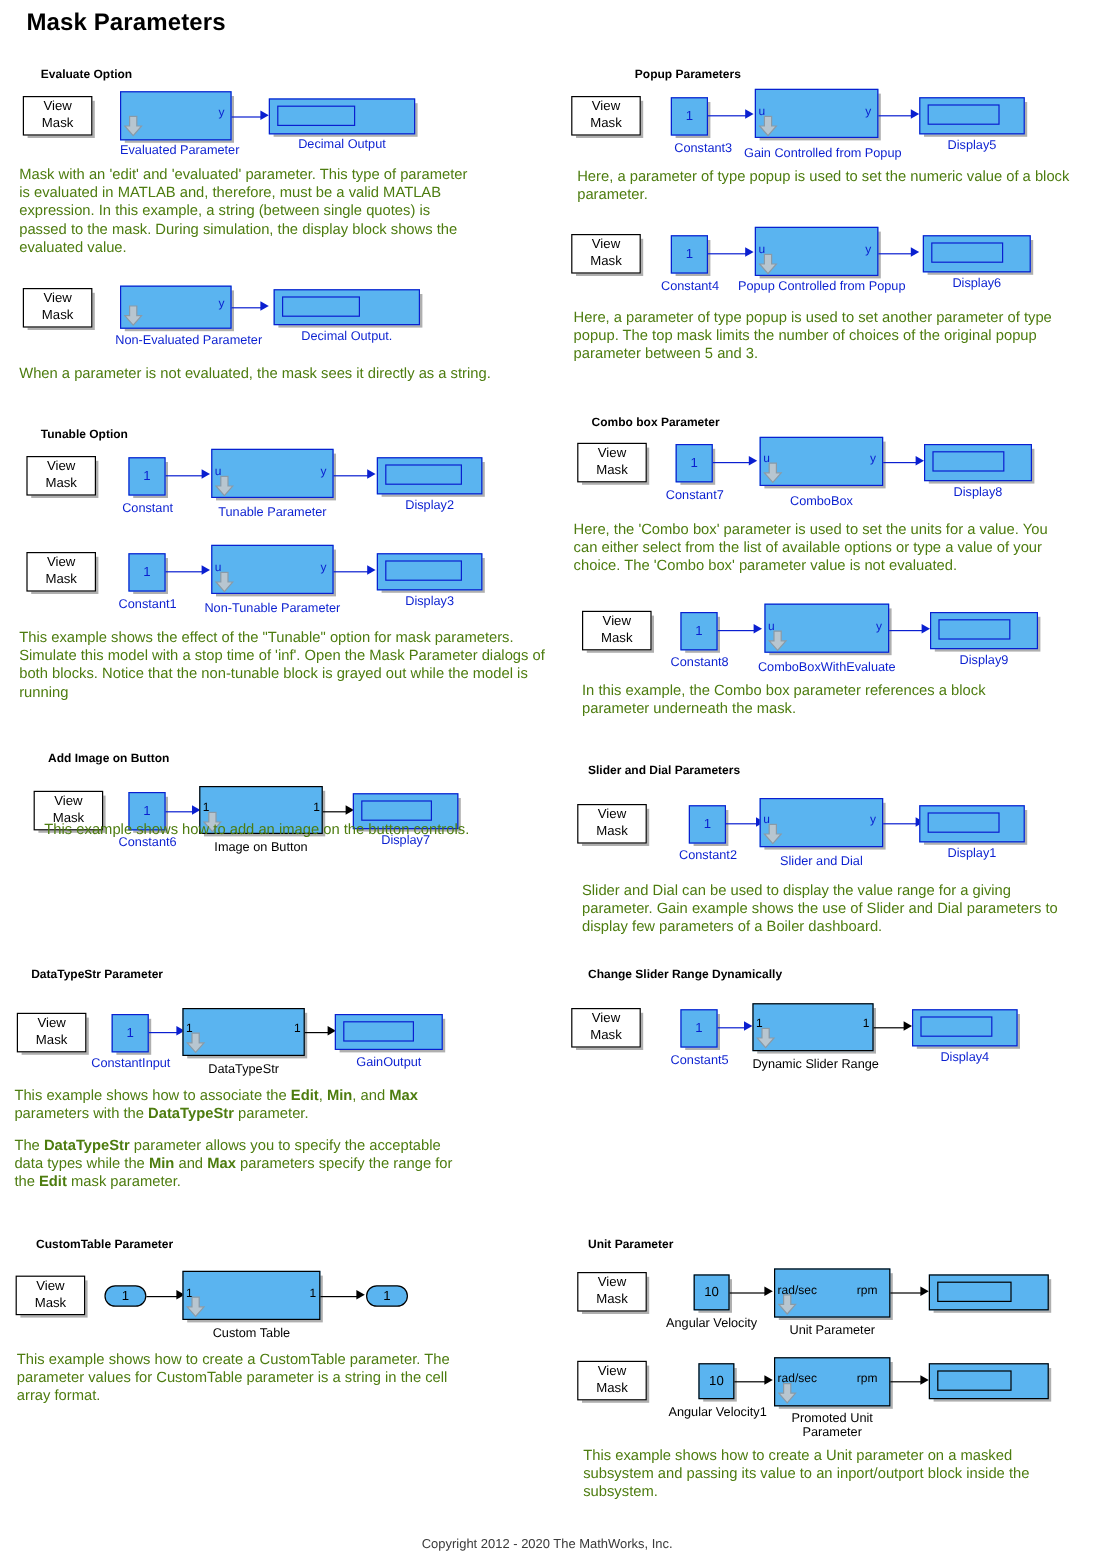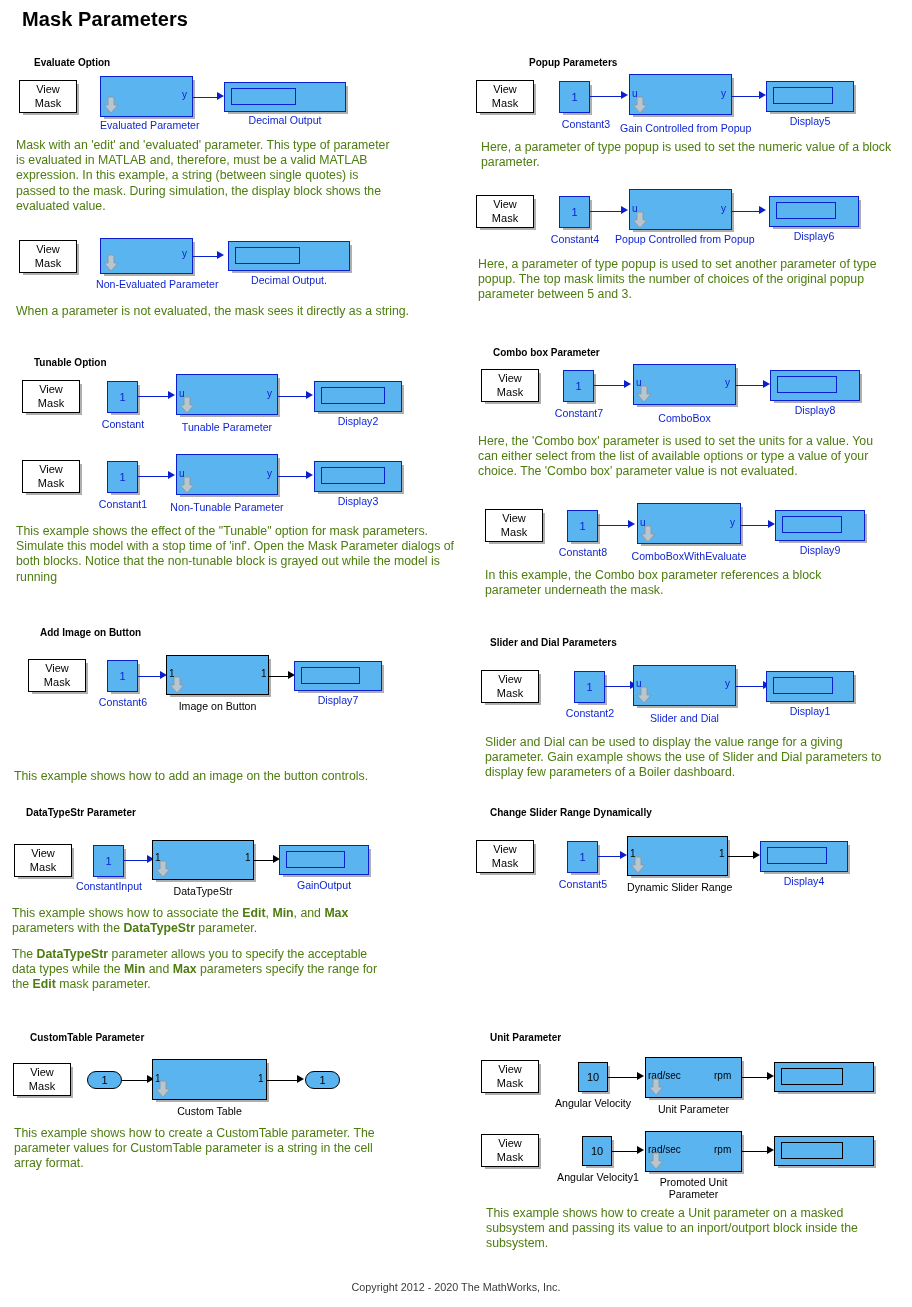--- a/index.html
+++ b/index.html
@@ -211,21 +211,21 @@
   <div class="port black" style="left:261px;top:668px;">1</div>
   <div class="wire black" style="left:269px;top:676px;width:22px;"></div>
   <div class="arrowhead black" style="left:288px;top:671px;"></div>
   <div class="blk disp shadow" style="left:294px;top:661px;width:88px;height:30px;">
     <div class="inner" style="width:57px;height:15px;"></div>
   </div>
   <div class="lbl" style="left:94px;top:696px;width:58px;">Constant6</div>
   <div class="lbl black" style="left:166px;top:700px;width:103px;">Image on Button</div>
   <div class="lbl" style="left:294px;top:694px;width:88px;">Display7</div>
 
-  <div class="para" style="left:14px;top:769px;width:400px;">This example shows how to add an image on the button controls.</div>
+  <div class="para" style="left:14px;top:684px;width:400px;text-align:center;">This example shows how to add an image on the button controls.</div>
 
   <div class="sec-title" style="left:14px;top:795px;">DataTypeStr Parameter</div>
 
   <div class="blk viewmask shadow" style="left:14px;top:844px;width:58px;height:33px;">
     <span>View</span>
     <span>Mask</span>
   </div>
   <div class="blk const shadow" style="left:93px;top:845px;width:31px;height:32px;">1</div>
   <div class="wire" style="left:124px;top:860px;width:26px;"></div>
   <div class="arrowhead" style="left:147px;top:855px;"></div>

